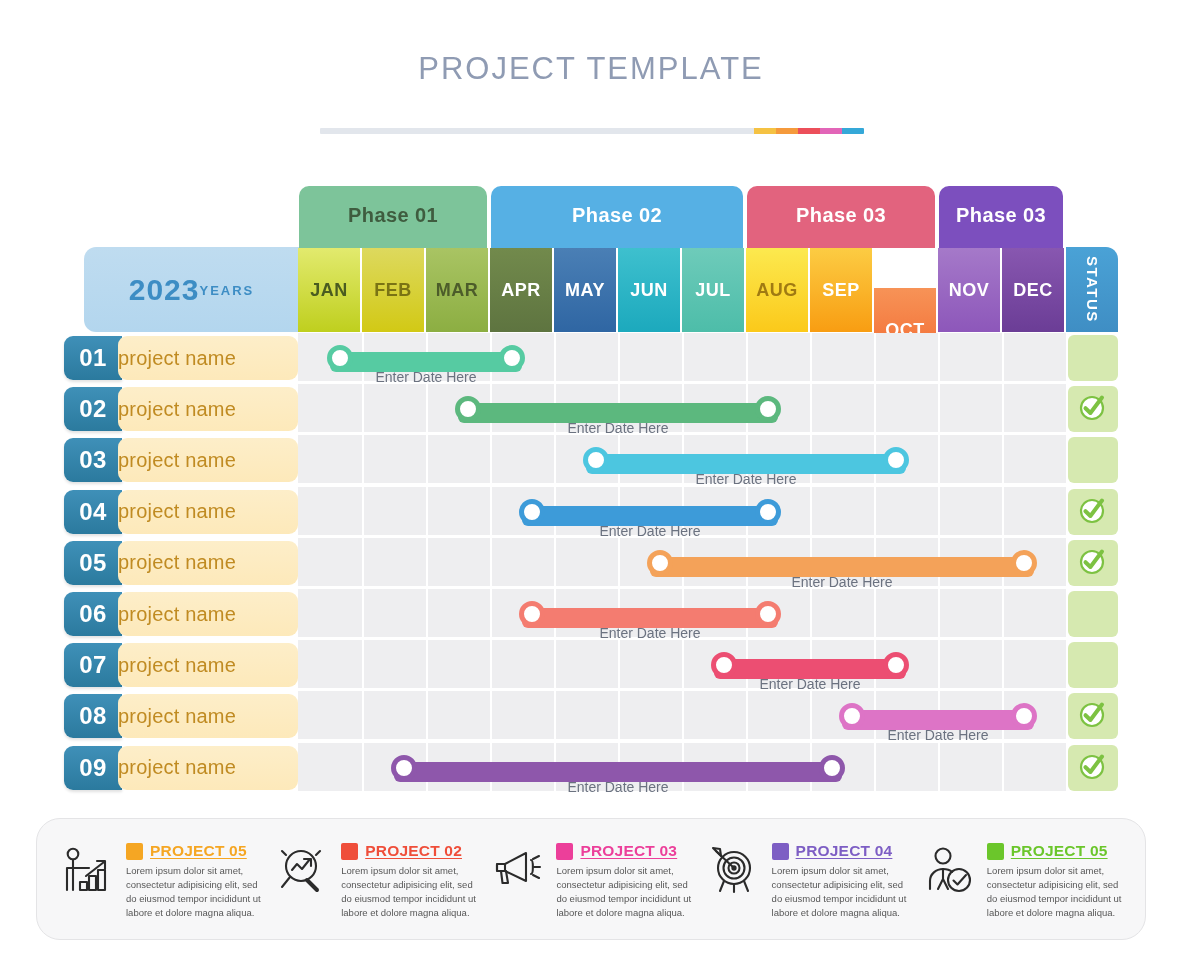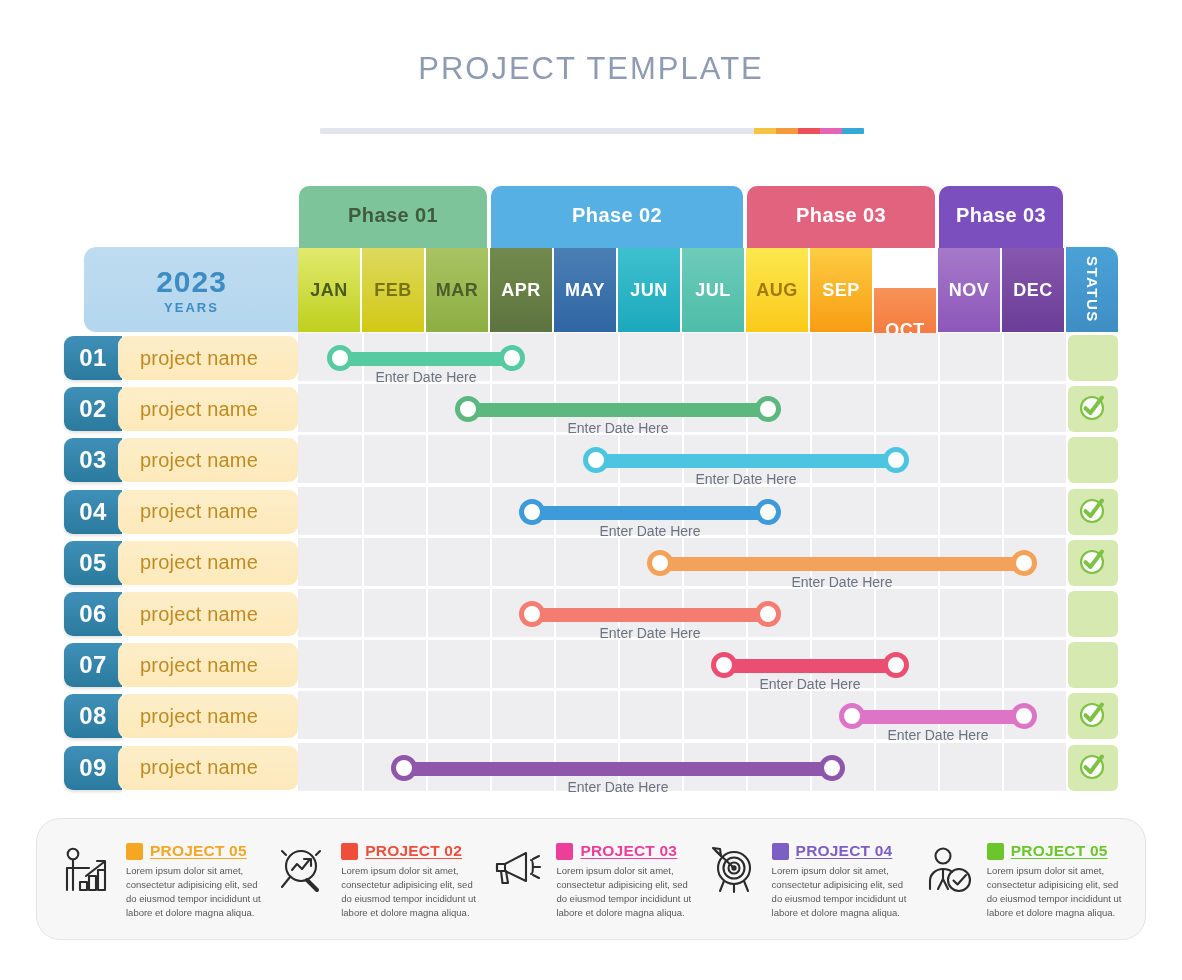--- a/index.html
+++ b/index.html
@@ -26,21 +26,21 @@
     display: flex; border-radius: 1px; overflow: hidden;
   }
   .accent-line .seg-base { flex: 1 1 auto; background: #e2e6ec; }
   .accent-line .seg { width: 22px; }
 
   
   .year-panel {
     position: absolute; left: 84px; top: 247px; width: 215px; height: 85px;
     background: linear-gradient(180deg,#bfdcf0 0%, #b3d6ee 100%);
     border-radius: 12px 0 0 12px;
-    display: flex; flex-direction: column; align-items: center; justify-content: center;
+    display: flex; align-items: center; justify-content: center;
   }
   .year-num { font-size: 30px; font-weight: bold; color: #3d8dc4; letter-spacing: 1px; }
   .year-lbl { font-size: 13px; font-weight: bold; color: #3d8dc4; letter-spacing: 2px; margin-top: 1px; }
 
   
   .phase {
     position: absolute; top: 186px; height: 62px;
     border-radius: 10px 10px 0 0;
     display: flex; align-items: center; justify-content: center;
     color: #ffffff; font-size: 20px; font-weight: bold; letter-spacing: .4px;
@@ -73,39 +73,38 @@
     border-radius: 9px 0 0 9px;
     display: flex; align-items: center; justify-content: center;
     color: #fff; font-size: 24px; font-weight: bold; letter-spacing: .5px;
     box-shadow: 0 2px 3px rgba(0,0,0,.12);
   }
   .row-name {
     position: absolute; left: 118px; width: 180px; height: 44px;
     background: linear-gradient(180deg,#fdeec9 0%, #fde9ba 100%);
     border-radius: 9px;
     display: flex; align-items: center;
-    padding-left: 22px;
     color: #c08b22; font-size: 20px; letter-spacing: .2px;
   }
   .row-track {
     position: absolute; left: 298px; width: 768px; height: 50px;
     background: #eeeef0;
     border-bottom: 2px solid #ffffff;
   }
   .row-track .vgrid {
     position: absolute; top: 0; bottom: 0; width: 2px; background: #ffffff;
   }
   .row-status {
     position: absolute; left: 1068px; width: 50px; height: 46px;
     background: #d6e9b0; border-radius: 6px;
     display: flex; align-items: center; justify-content: center;
   }
 
   
-  .bar { position: absolute; height: 14px; border-radius: 6px; }
+  .bar { position: absolute; height: 20px; border-radius: 6px; }
   .knob {
     position: absolute; width: 26px; height: 26px; border-radius: 50%;
     background: #ffffff; border-width: 5px; border-style: solid;
     top: -7px;
   }
   .knob.left { left: -3px; }
   .knob.right { right: -3px; }
   .bar-label {
     position: absolute; top: 17px; width: 100%; text-align: center;
     font-size: 14px; color: #6b7280; white-space: nowrap;

